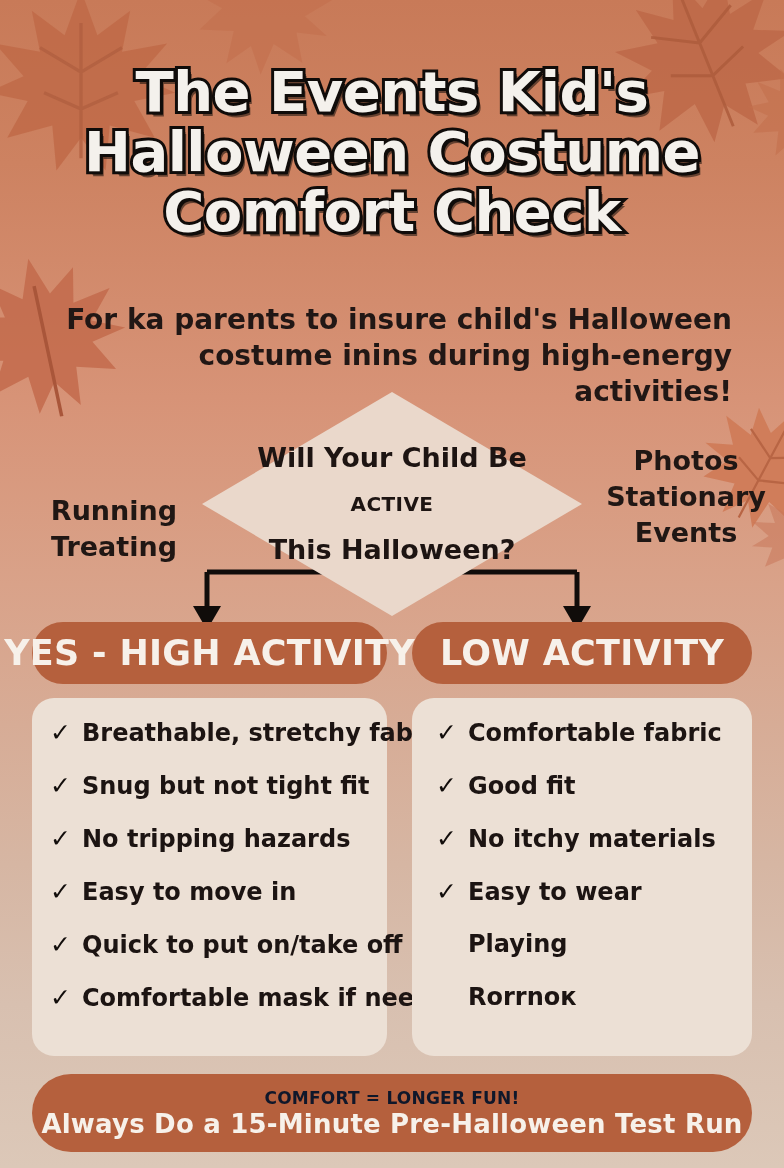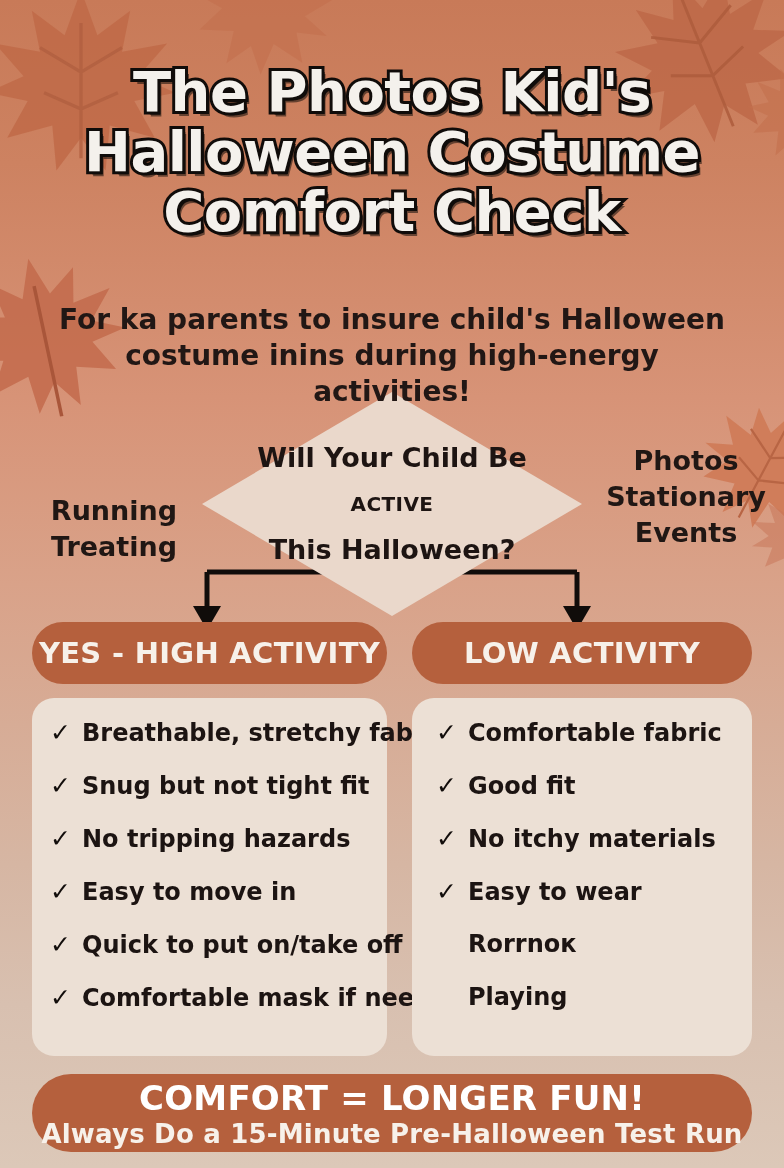--- a/index.html
+++ b/index.html
@@ -55,21 +55,21 @@
        3px 3px 0 #100c0a,
        4px 5px 0 rgba(16,12,10,0.55);
   }
 
   
   .subtitle {
     position: absolute;
     top: 302px;
     left: 52px;
     width: 680px;
-    text-align: center;
+    text-align: right;
     z-index: 5;
     font-family: "DejaVu Sans", sans-serif;
     font-weight: bold;
     font-size: 28px;
     line-height: 36px;
     color: #211715;
   }
 
   
   .diamond {
@@ -140,21 +140,21 @@
     display: flex;
     align-items: center;
     justify-content: center;
     z-index: 5;
   }
   .banner-left  { left: 32px;  width: 355px; }
   .banner-right { left: 412px; width: 340px; }
   .banner-text {
     color: #f7f1ea;
     font-weight: bold;
-    font-size: 29px;
+    font-size: 35px;
     letter-spacing: 0.3px;
     white-space: nowrap;
   }
 
   
   .card {
     position: absolute;
     top: 698px;
     height: 358px;
     background: #ece0d5;
@@ -196,23 +196,23 @@
     border-radius: 39px;
     background: #b5603d;
     display: flex;
     flex-direction: column;
     align-items: center;
     justify-content: center;
     z-index: 5;
     gap: 1px;
   }
   .footer-line1 {
-    color: #ffffff;
-    font-weight: bold;
-    font-size: 34px;
+    color: #0f172a;
+    font-weight: bold;
+    font-size: 17px;
     letter-spacing: 0.2px;
   }
   .footer-line2 {
     color: #f7f1ea;
     font-weight: bold;
     font-size: 26px;
     letter-spacing: 0.2px;
   }
 </style>
 </head>
@@ -260,21 +260,21 @@
     </svg>
   </div>
 
   <div class="leaf" style="left:742px; top:486px; transform:rotate(-8deg);">
     <svg width="110" height="100" viewBox="0 0 100 100">
       <path d="M50 4 L58 26 L74 14 L70 34 L92 30 L78 46 L96 54 L76 58 L86 76 L64 70 L62 92 L50 76 L38 92 L36 70 L14 76 L24 58 L4 54 L22 46 L8 30 L30 34 L26 14 L42 26 Z" fill="#c9765a" opacity="0.55"></path>
     </svg>
   </div>
 
   <div class="title-block">
-    <div class="title-line">The Photos Kid's</div>
+    <div class="title-line">The Events Kid's</div>
     <div class="title-line">Halloween Costume</div>
     <div class="title-line">Comfort Check</div>
   </div>
 
   <div class="subtitle">
     <div>For ka parents to insure child's Halloween</div>
     <div>costume inins during high-energy activities!</div>
   </div>
 
   <div class="branch-label branch-left">
@@ -353,25 +353,25 @@
     <div class="check-row">
       <span class="tick">✓</span>
       <span>No itchy materials</span>
     </div>
     <div class="check-row">
       <span class="tick">✓</span>
       <span>Easy to wear</span>
     </div>
     <div class="check-row">
       <span class="tick blank"></span>
+      <span>Playing</span>
+    </div>
+    <div class="check-row">
+      <span class="tick blank"></span>
       <span>Rorrnoк</span>
-    </div>
-    <div class="check-row">
-      <span class="tick blank"></span>
-      <span>Playing</span>
     </div>
   </div>
 
   <div class="footer">
     <div class="footer-line1">COMFORT = LONGER FUN!</div>
     <div class="footer-line2">Always Do a 15-Minute Pre-Halloween Test Run</div>
   </div>
 
 </div>
 

